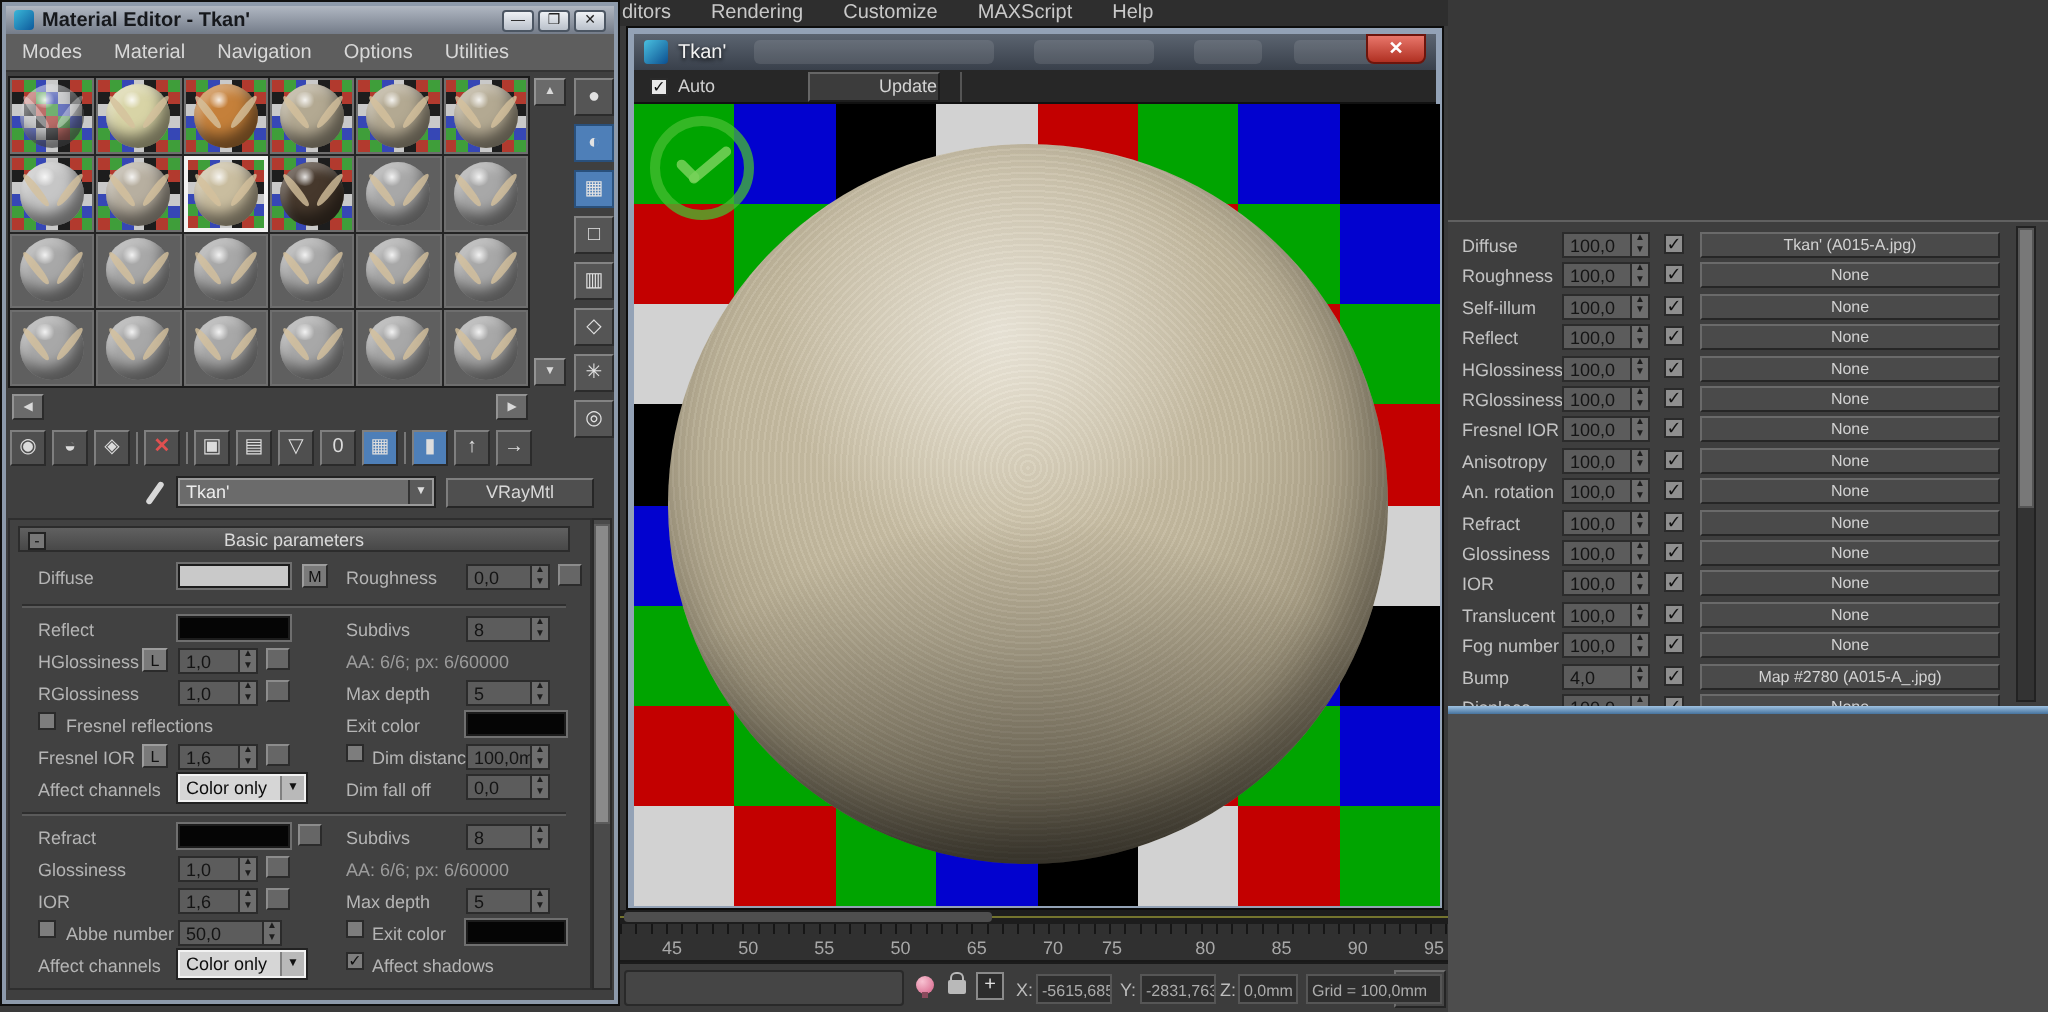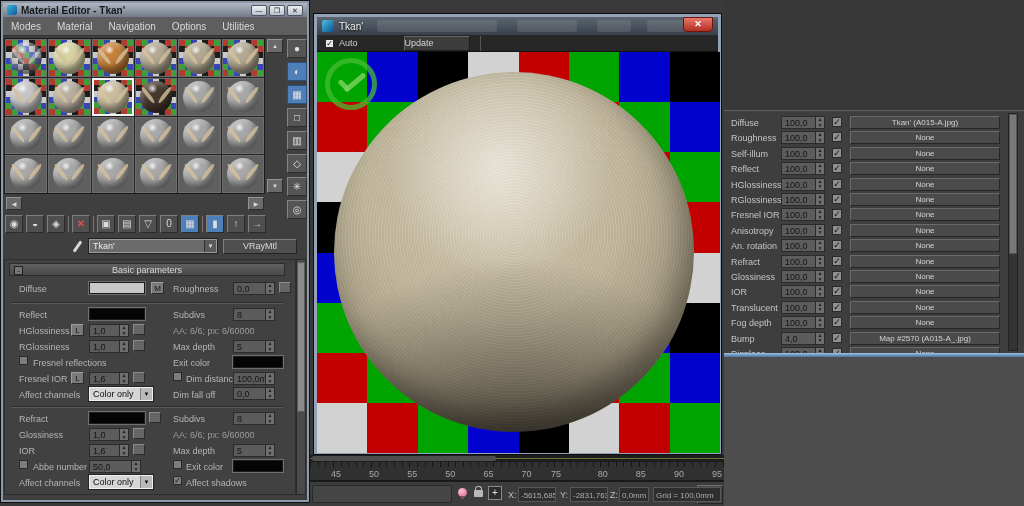--- a/index.html
+++ b/index.html
@@ -154,21 +154,21 @@
   #rw-close { position:absolute; right:5px; top:0px; width:30px; height:15px;
     background:linear-gradient(#e8766a,#b03022); border:1px solid #6d150c;
     border-radius:0 0 4px 4px; color:#fff; font-size:9px; font-weight:bold; text-align:center;
     line-height:13px; z-index:3; }
   #rw-toolbar { position:absolute; left:3px; top:21px; right:3px; height:17px; background:#272727;
     display:flex; align-items:center; border-bottom:1px solid #111; }
   #rw-auto-cb { margin-left:8px; background:#e8e8e8; }
   #rw-auto-lbl { font-size:9px; color:#cfcfcf; margin-left:5px; }
   #rw-update { margin-left:46px; width:66px; height:15px; background:#3c3c3c;
     border:1px solid #1d1d1d; border-top-color:#666; border-left-color:#666; font-size:9px;
-    color:#d4d4d4; text-align:left; line-height:13px; }
+    color:#d4d4d4; text-align:right; line-height:13px; }
   #rw-tbsep { width:1px; height:15px; background:#111; border-right:1px solid #555; margin-left:10px; }
   #rarea { position:absolute; left:3px; top:38px; width:403px; height:401px; overflow:hidden; background:#000; }
   #checker { position:absolute; left:0; top:0; width:100%; height:100%; display:grid;
     grid-template-columns:repeat(8,1fr); grid-template-rows:repeat(8,1fr); }
   #vray-logo-ring { position:absolute; left:8px; top:6px; width:52px; height:52px; border-radius:50%;
     border:5px solid rgba(70,190,50,.75); }
   #vray-logo-ring .c1, #vray-logo-ring .c2 { position:absolute; background:rgba(120,210,90,.85);
     border-radius:3px; }
   #vray-logo-ring .c1 { left:7px; top:20px; width:14px; height:5px; transform:rotate(45deg); }
   #vray-logo-ring .c2 { left:12px; top:17px; width:26px; height:5px; transform:rotate(-40deg); }
@@ -212,20 +212,27 @@
     font-size:8px; color:#ababab; padding:3px 2px 0 2px; white-space:nowrap; overflow:hidden; }
   #auto-btn { position:absolute; left:387px; top:3px; width:26px; height:19px; background:#474747;
     border:1px solid #252525; border-top-color:#6f6f6f; border-left-color:#6f6f6f; font-size:9px;
     color:#cdcdcd; text-align:center; line-height:17px; }
 </style>
 </head>
 <body>
 
 <div id="screen">
 
+  <div id="main-menubar" class="abs">
+      <span>ditors</span>
+      <span>Rendering</span>
+      <span>Customize</span>
+      <span>MAXScript</span>
+      <span>Help</span>
+    </div>
 
   <div id="right-top-bg" class="abs"></div>
   <div id="right-bottom-bg" class="abs"></div>
 
   <div id="maps-window" class="abs">
     <div id="maps-rows">
         <div class="mrow" style="top: 4px;">
           <span class="mlabel">Diffuse</span>
           <span class="spin">
             <span class="v">100,0</span>
@@ -375,42 +382,42 @@
             <span class="v">100,0</span>
             <span class="ar">
               <i>▲</i>
               <i>▼</i>
             </span>
           </span>
           <span class="mcb">✓</span>
           <div class="mbtn">None</div>
         </div>
         <div class="mrow" style="top: 204.2px;">
-          <span class="mlabel">Fog depth</span>
+          <span class="mlabel">Fog number</span>
           <span class="spin">
             <span class="v">100,0</span>
             <span class="ar">
               <i>▲</i>
               <i>▼</i>
             </span>
           </span>
           <span class="mcb">✓</span>
           <div class="mbtn">None</div>
         </div>
         <div class="mrow" style="top: 219.6px;">
           <span class="mlabel">Bump</span>
           <span class="spin">
             <span class="v">4,0</span>
             <span class="ar">
               <i>▲</i>
               <i>▼</i>
             </span>
           </span>
           <span class="mcb">✓</span>
-          <div class="mbtn">Map #2570 (A015-A_.jpg)</div>
+          <div class="mbtn">Map #2780 (A015-A_.jpg)</div>
         </div>
         <div class="mrow" style="top: 235px;">
           <span class="mlabel">Displace</span>
           <span class="spin">
             <span class="v">100,0</span>
             <span class="ar">
               <i>▲</i>
             </span>
           </span>
           <span class="mcb">✓</span>

